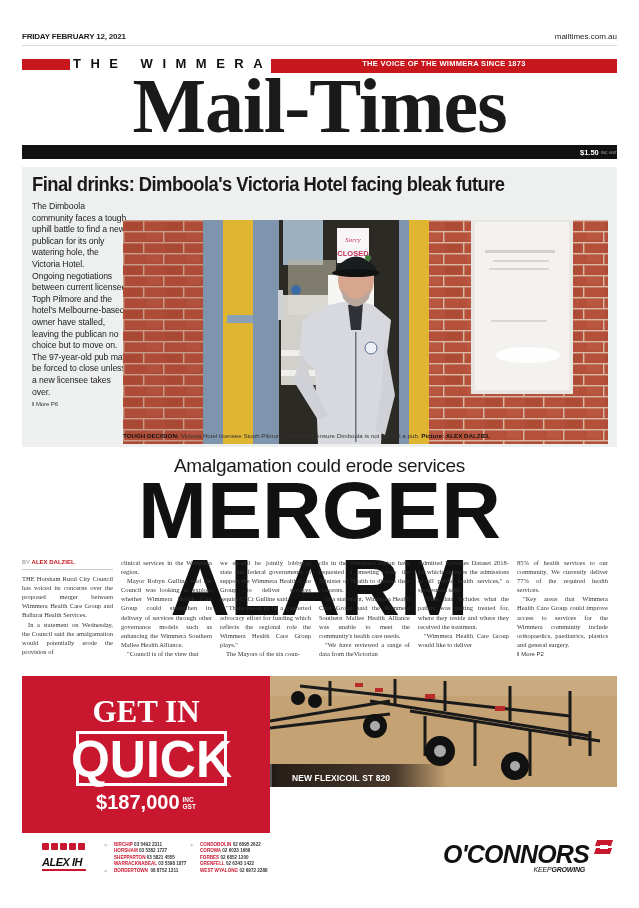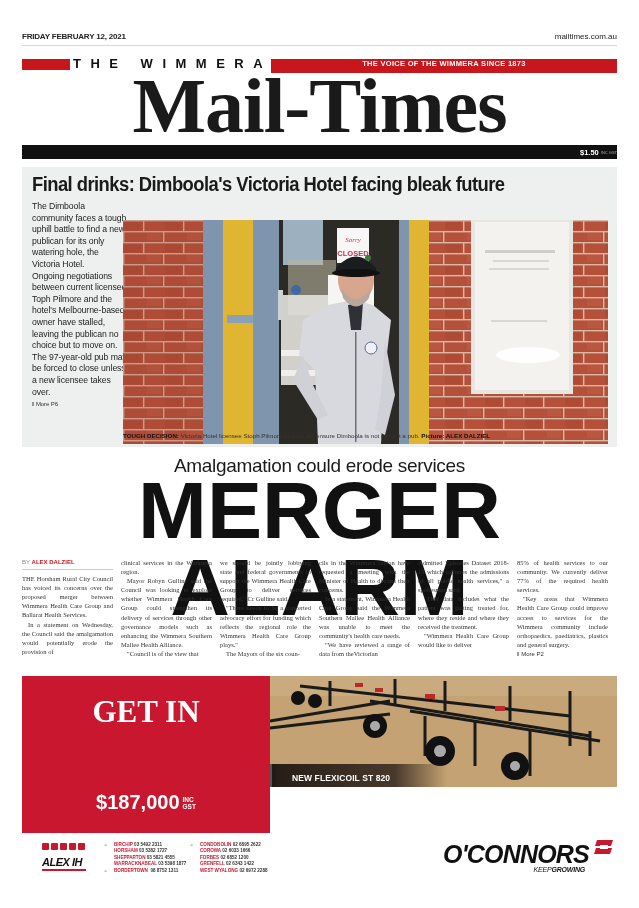--- a/index.html
+++ b/index.html
@@ -199,20 +199,23 @@
   <div class="col" style="left:495px;">
     <p class="noindent">85% of health services to our community. We currently deliver 77% of the required health services.</p>
     <p>"Key areas that Wimmera Health Care Group could improve access to services for the Wimmera community include orthopaedics, paediatrics, plastics and general surgery.</p>
     <div class="more" style="font-family:'Liberation Sans',sans-serif;">‖ More P2</div>
   </div>
 </div>
 
 <div class="ad">
   <div class="ad-red">
     <div class="ad-getin">GET IN</div>
+    <div class="ad-quickbox">
+      <span class="ad-quick">QUICK</span>
+    </div>
     <div class="ad-price">
       <span>$187,000</span>
       <span class="ad-inc"><span>INC</span><br><span>GST</span></span>
     </div>
   </div>
   <div class="ad-photo">
     <svg width="349" height="157" viewBox="0 0 349 157">
       <rect x="0" y="0" width="349" height="157" fill="#c4a273"></rect>
       <rect x="0" y="0" width="349" height="20" fill="#cfb088" opacity="0.6"></rect>
       <g stroke="#1a1a1a" stroke-width="3" fill="none">

